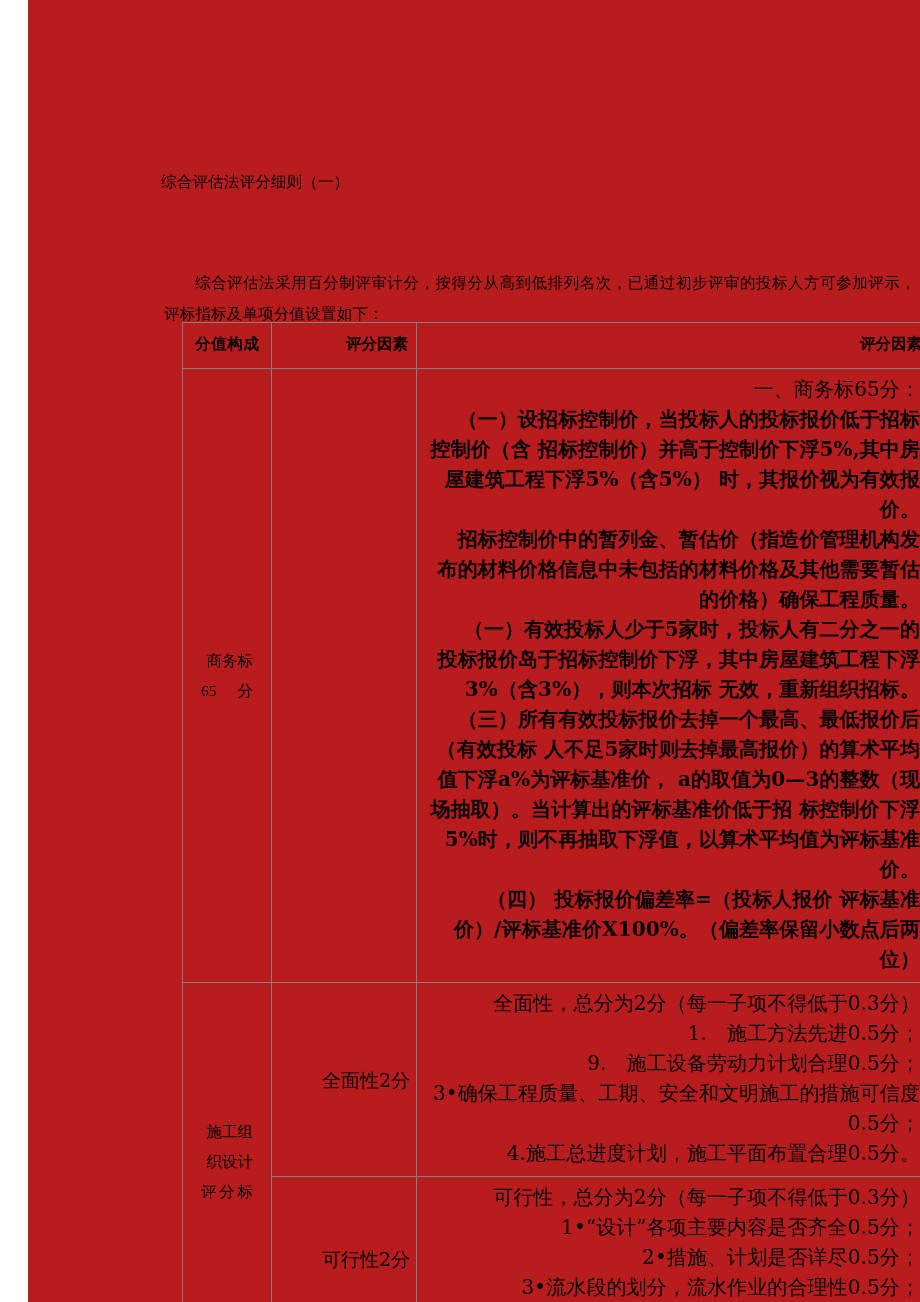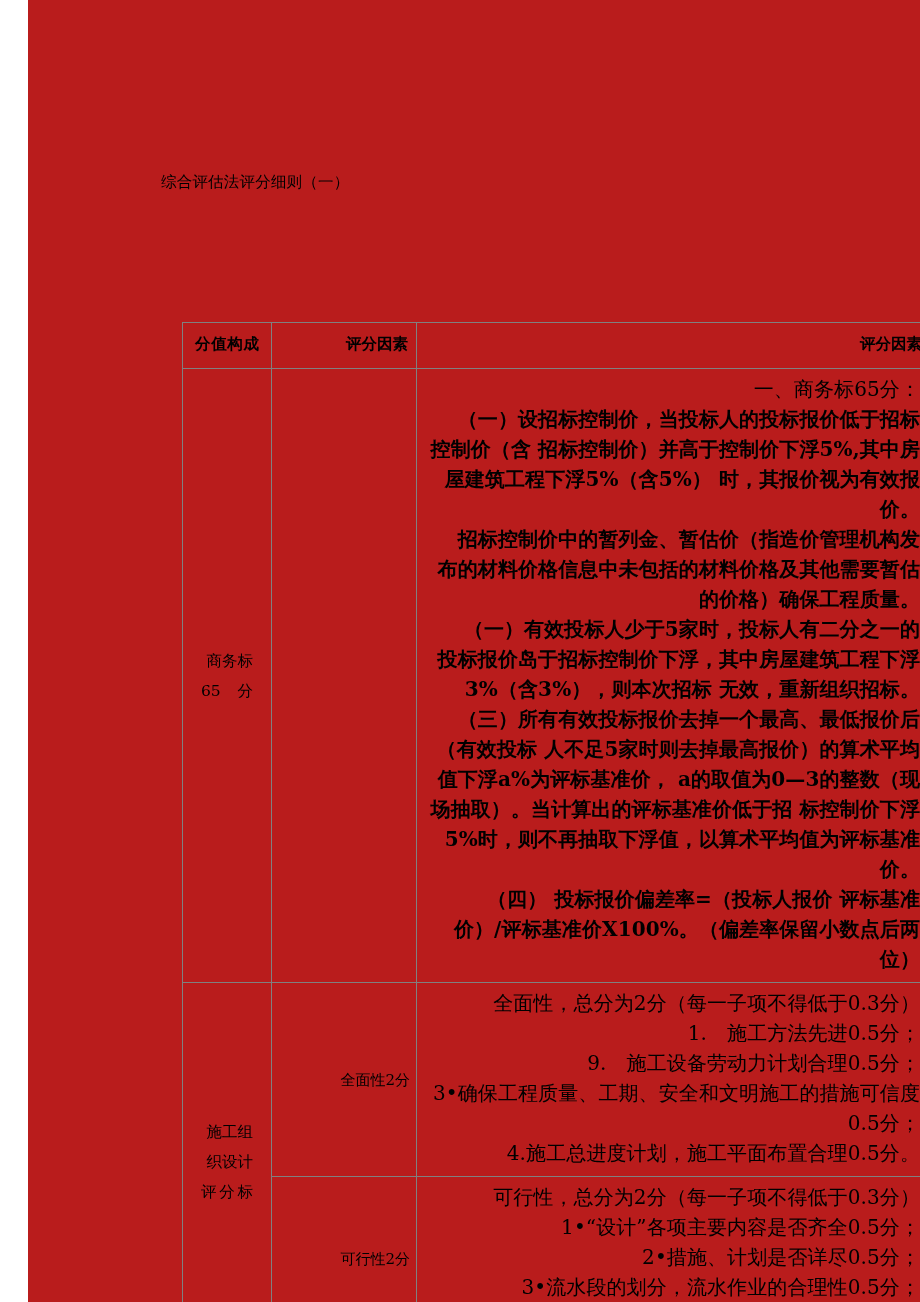--- a/index.html
+++ b/index.html
@@ -88,25 +88,26 @@
     padding: 6px 8px 10px 8px !important;
   }
 
   
   .vlabel {
     font-size: 15.5px;
     line-height: 30px;
     text-align: justify;
     text-align-last: justify;
     padding: 8px 18px !important;
+    font-family: Liberation Serif, serif;
   }
   .vlabel-mid { vertical-align: middle !important; }
 
   .factor {
-    font-size: 15px;
+    font-size: 19px;
     text-align: center;
     vertical-align: middle !important;
     padding: 0 6px !important;
     line-height: 28px;
   }
 
   .criteria {
     font-size: 20px;
     line-height: 30px;
     padding: 5px 10px 8px 10px !important;
@@ -125,20 +126,21 @@
   }
 </style>
 </head>
 <body>
 
 <div class="page">
 
   <div class="doc-title">综合评估法评分细则（一）</div>
 
 
+  <div class="intro">综合评估法采用百分制评审计分，按得分从高到低排列名次，已通过初步评审的投标人方可参加评示，评标指标及单项分值设置如下：</div>
 
   <table class="score-table">
     <colgroup>
       <col class="col-a">
       <col class="col-b">
       <col class="col-c">
     </colgroup>
     <tbody>
       <tr>
         <td class="hdr hdr-justified">分值构成</td>

